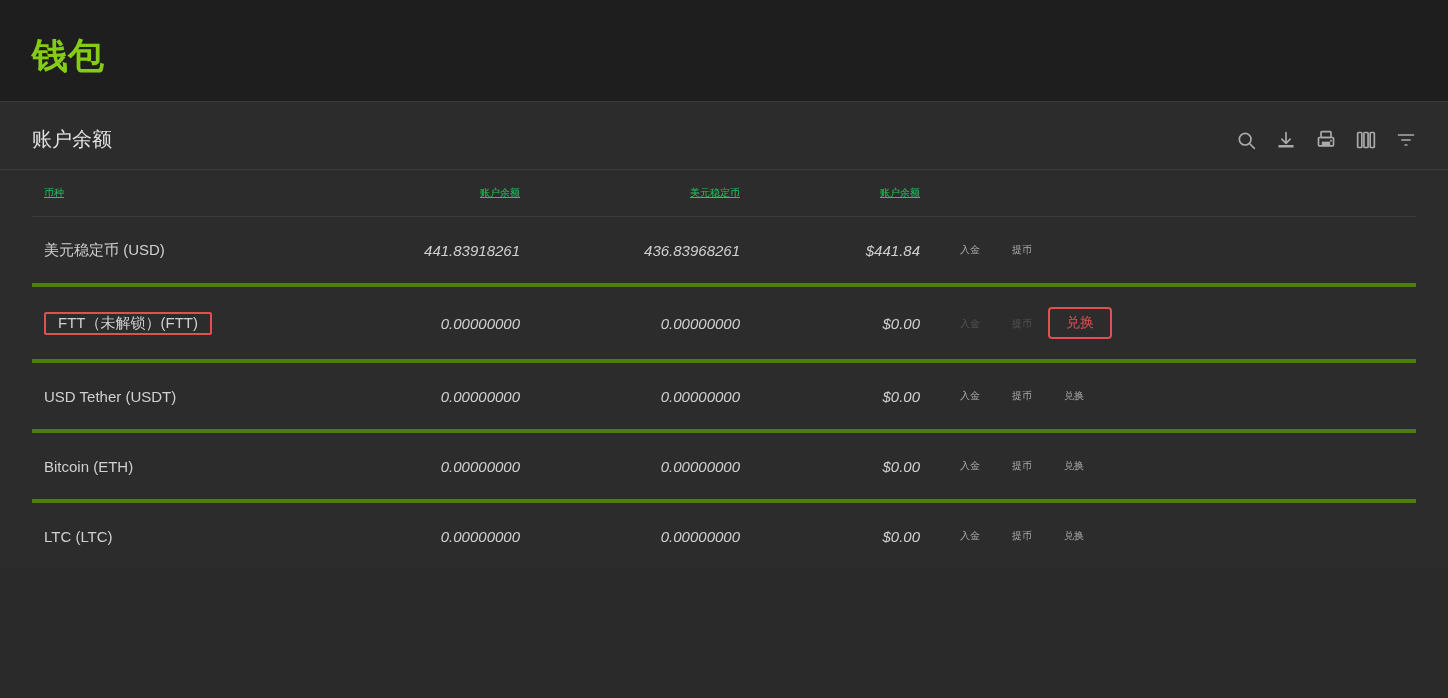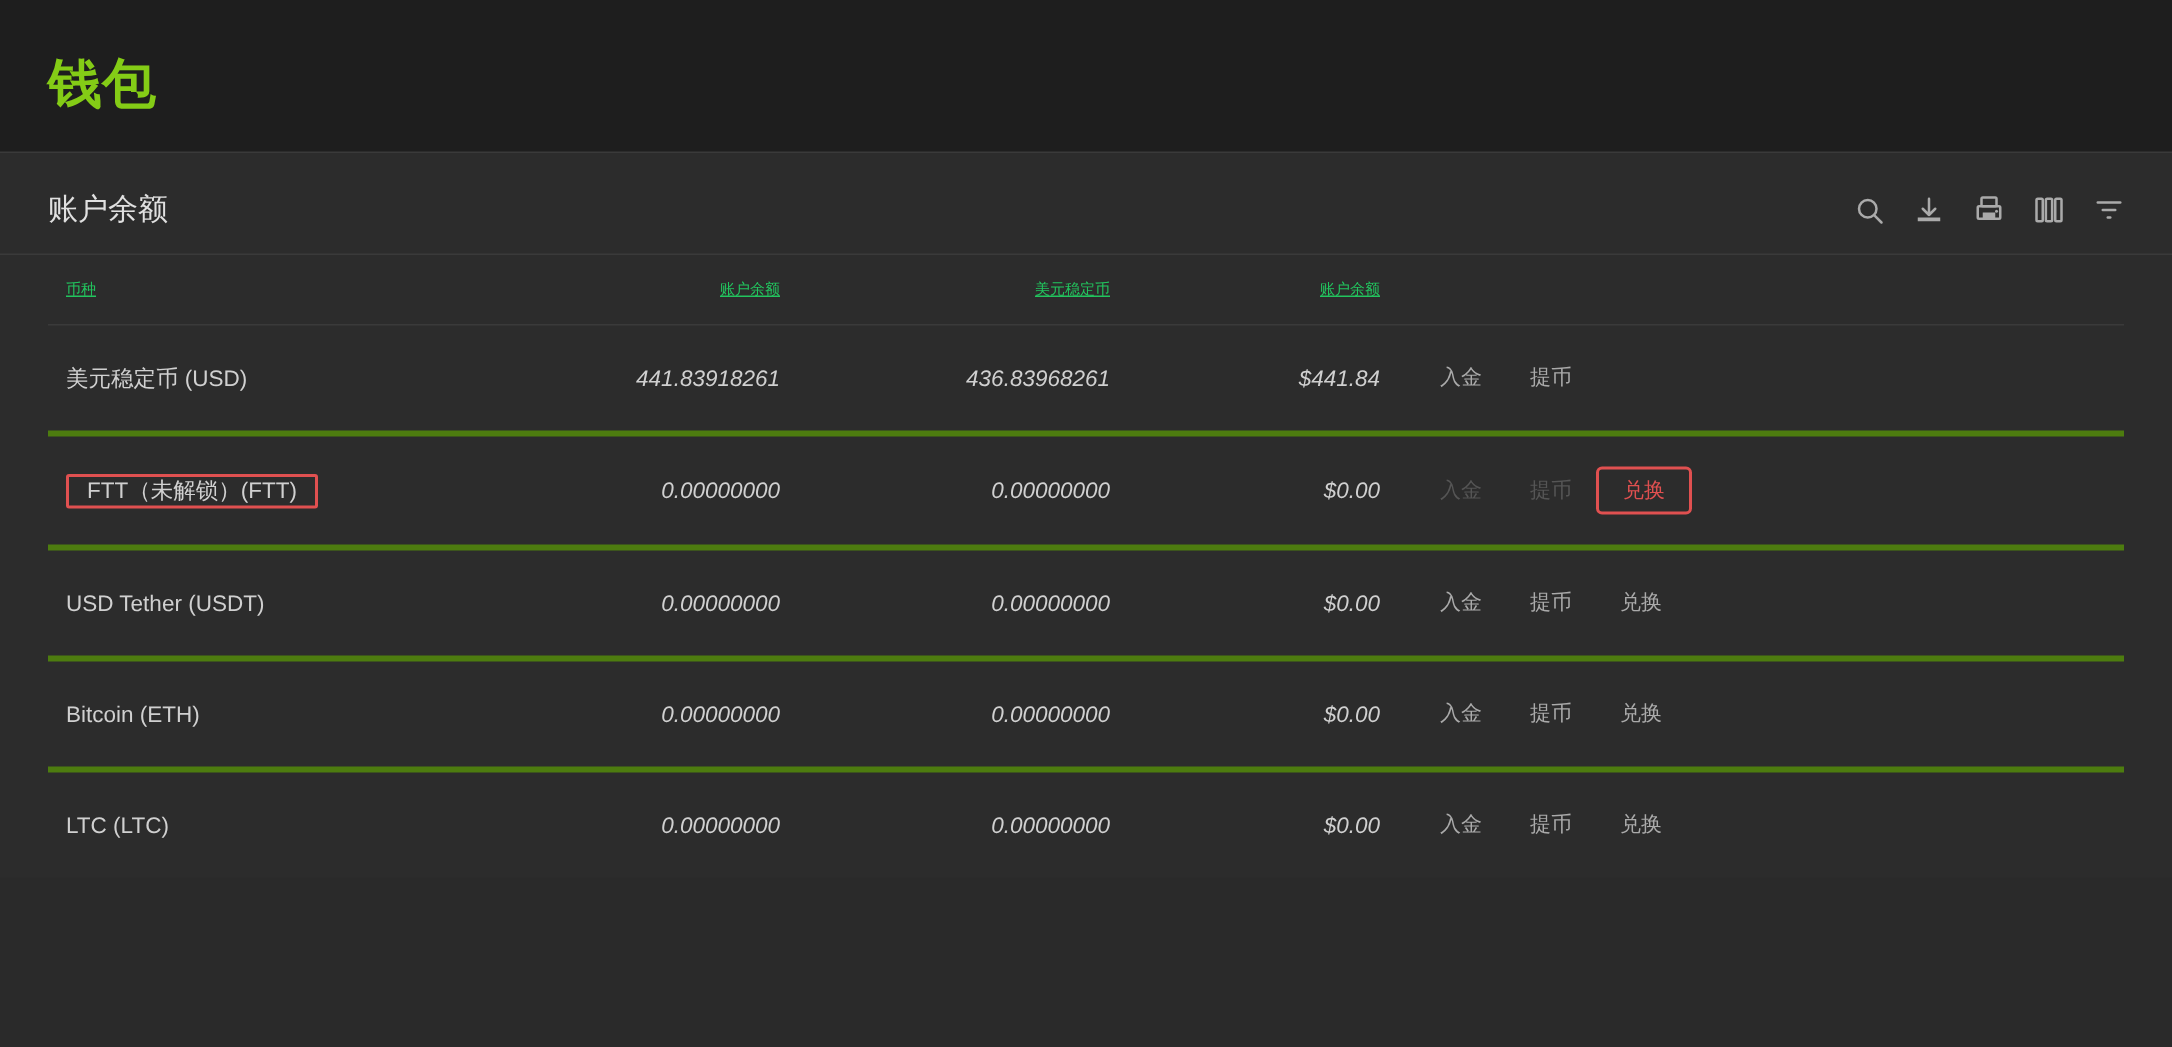--- a/index.html
+++ b/index.html
@@ -111,21 +111,21 @@
     }
 
     .action-cell {
       text-align: right;
       white-space: nowrap;
     }
 
     .action-btn {
       display: inline-block;
       padding: 6px 16px;
-      font-size: 14px;
+      font-size: 10px;
       cursor: pointer;
       border: none;
       background: transparent;
       color: #aaaaaa;
     }
 
     .action-btn.disabled {
       color: #555555;
       cursor: default;
     }

